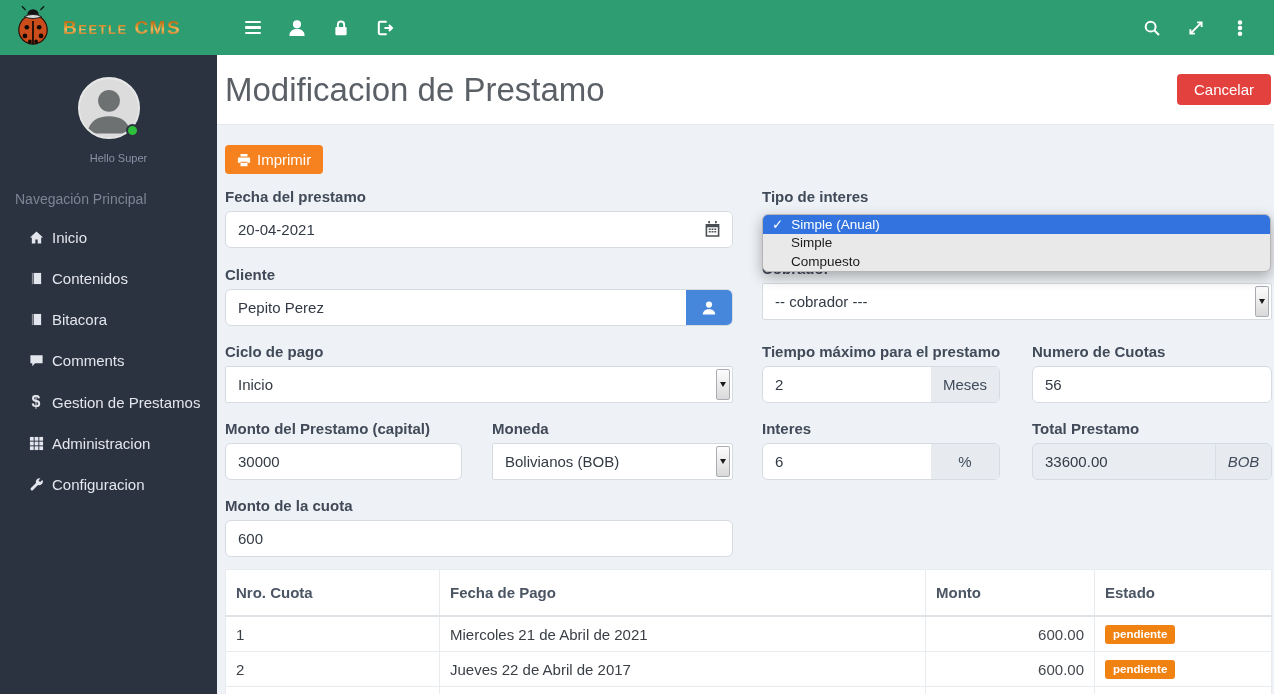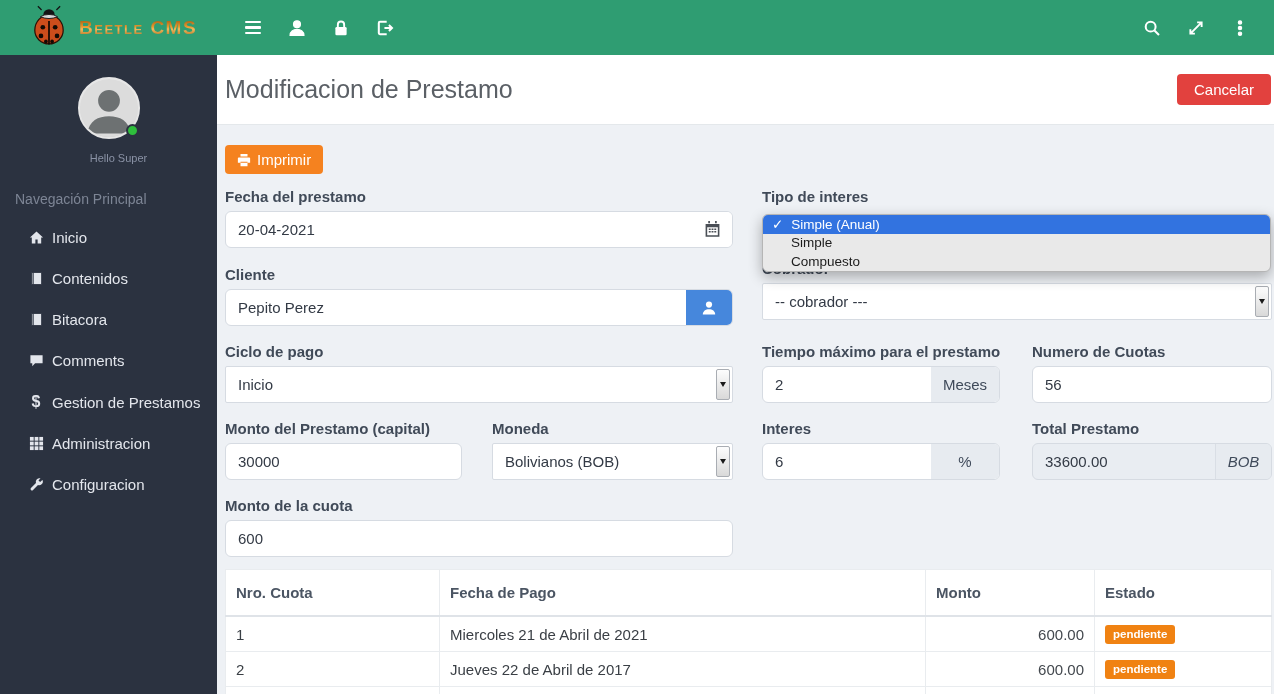--- a/index.html
+++ b/index.html
@@ -1,20 +1,20 @@
 <!DOCTYPE html>
 <html><head>
 <meta charset="utf-8">
 <style>
   * { margin:0; padding:0; box-sizing:border-box; }
   html,body { width:1274px; height:694px; overflow:hidden; font-family:"Liberation Sans",sans-serif; background:#eef1f5; }
 
   
   .navbar { position:absolute; top:0; left:0; width:1274px; height:55px; background:#2f9d72; display:flex; align-items:center; z-index:50; }
-  .brand { width:217px; height:55px; display:flex; align-items:center; padding-left:28px; gap:9px; cursor:pointer; }
+  .brand { width:217px; height:55px; display:flex; align-items:center; padding-left:12px; gap:9px; cursor:pointer; }
   .brand-text { font-size:19px; font-weight:700; font-variant:small-caps; letter-spacing:1.5px;
     color:#d88a2a; background:linear-gradient(180deg,#8a4a0a 0%,#e89a30 45%,#f4b95c 55%,#9a5a10 100%);
     -webkit-background-clip:text; background-clip:text; -webkit-text-fill-color:transparent; }
   .nav-icons { display:flex; align-items:center; }
   .nav-icons.left { margin-left:14px; }
   .nav-icons.right { margin-left:auto; margin-right:12px; }
   .nicon { width:44px; height:55px; display:flex; align-items:center; justify-content:center; cursor:pointer; }
   .nicon svg { width:18px; height:18px; fill:#fff; stroke:#fff; }
   .hamburger { display:flex; flex-direction:column; gap:3px; }
   .hamburger span { display:block; width:16px; height:2.6px; background:#fff; border-radius:1px; }
@@ -28,21 +28,21 @@
   .greeting { text-align:center; margin-top:13px; color:#8a92a5; font-size:11px;margin-left:20px; }
   .nav-section-label { margin:27px 0 10px 15px; color:#7d8595; font-size:14px; }
   .snav-item { display:flex; align-items:center; gap:7px; padding:12px 15px 12px 27px; color:#e3e6ec; font-size:15px; cursor:pointer; }
   .snav-item .sicon { width:18px; display:flex; justify-content:center; }
   .snav-item svg { width:15px; height:15px; fill:#e3e6ec; }
   .dollar-glyph { font-size:16px; font-weight:700; color:#e3e6ec; }
 
   
   .main { position:absolute; top:55px; left:217px; width:1057px; height:639px; background:#eef1f5; }
   .page-header { height:70px; background:#fff; border-bottom:1px solid #e4e8eb; display:flex; align-items:center; padding:0 3px 0 8px; }
-  .page-title { font-size:25px; color:#5b6066; font-weight:400; }
+  .page-title { font-size:33px; color:#5b6066; font-weight:400; }
   .btn { border:none; border-radius:4px; font-family:inherit; cursor:pointer; }
   .btn-cancel { margin-left:auto; background:#e2413e; color:#fff; font-size:15px; padding:7px 17px; }
   .content { padding:20px 2px 0 8px; }
   .btn-print { display:inline-flex; align-items:center; gap:6px; background:#f5821f; color:#fff; font-size:15px; padding:6px 12px; margin-bottom:14px; }
   .btn-print svg { width:14px; height:14px; fill:#fff; }
 
   
   label.flabel { display:block; font-size:15px; font-weight:700; color:#404a58; margin-bottom:6px; white-space:nowrap; }
   .frow { display:flex; gap:29px; margin-bottom:17px; }
   .col-left { width:508px; flex:none; }

